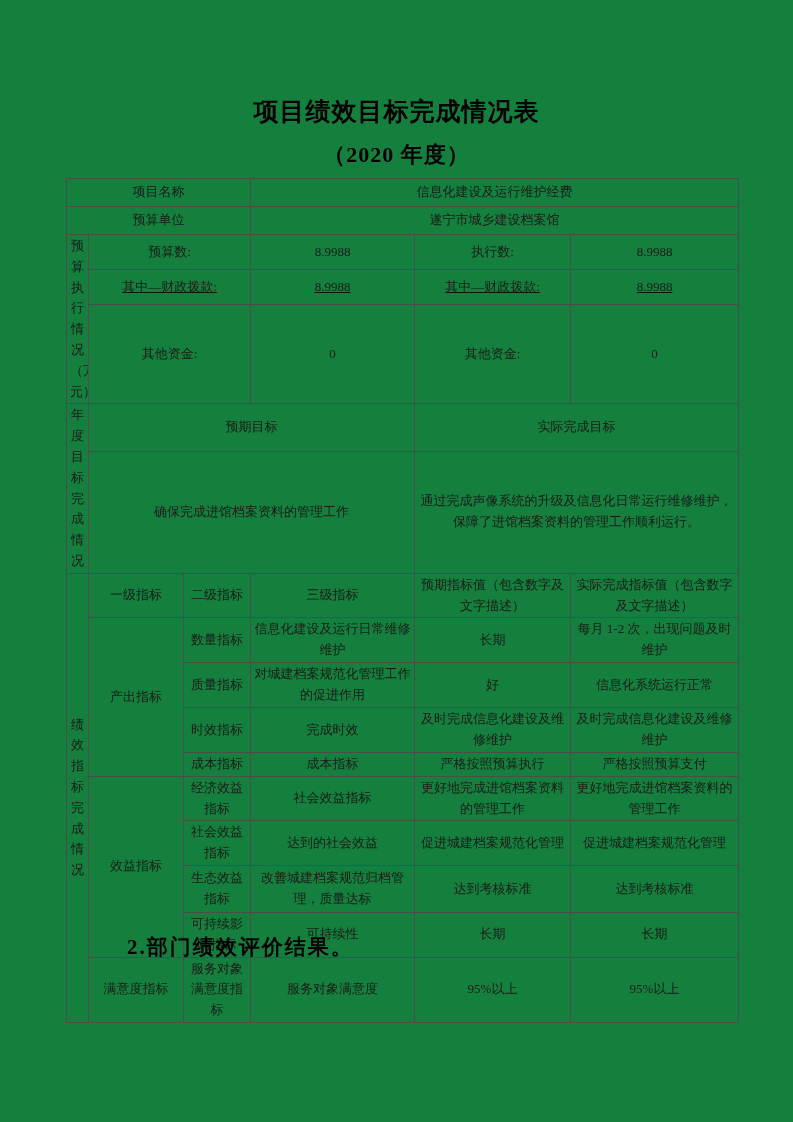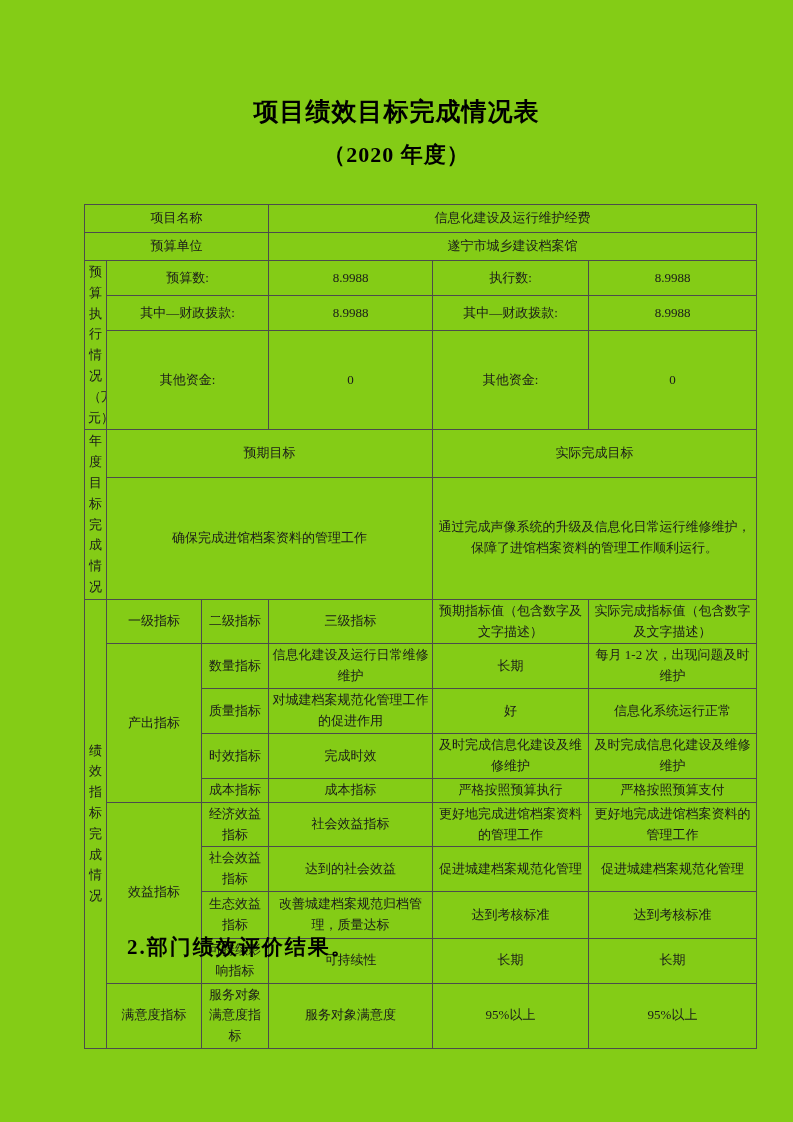--- a/index.html
+++ b/index.html
@@ -1,20 +1,20 @@
 <!DOCTYPE html>
 <html><head>
 <meta charset="utf-8">
 <style>
   html, body { margin: 0; padding: 0; background: #ffffff; }
   .page {
     position: relative;
     width: 793px;
     height: 1122px;
-    background: #84cc16;
+    background: #15803d;
     font-family: "Liberation Serif", serif;
     color: #111111;
     overflow: hidden;
   }
   .title {
     position: absolute;
     top: 95px; left: 0;
     width: 100%;
     text-align: center;
     font-size: 25px;
@@ -29,25 +29,24 @@
     width: 100%;
     text-align: center;
     font-size: 22px;
     font-weight: bold;
     letter-spacing: 1px;
     margin: 0;
     color: #000;
   }
   table.report {
     position: absolute;
-    left: 84px; top: 178px;
+    left: 66px; top: 178px;
     width: 672px;
     border-collapse: collapse;
     table-layout: fixed;
-    margin-top: 26px;
   }
   table.report td {
     border: 1px solid #4c4c4c;
     text-align: center;
     vertical-align: middle;
     font-size: 13px;
     line-height: 1.6;
     padding: 1px 3px;
     color: #1a1a1a;
     word-break: break-all;
@@ -55,21 +54,21 @@
   td.tb { border-bottom: 2px solid #8a8a8a; }
   td.vlabel {
     white-space: pre-line;
     font-size: 11.5px;
     line-height: 26px;
     padding: 0;
     letter-spacing: 0;
     overflow: hidden;
   }
   tr.r1  { height: 28px; } tr.r2  { height: 28px; }
-  tr.r3  { height: 27px; } tr.r4  { height: 27px; }
+  tr.r3  { height: 27px; } tr.r4  { height: 27px; text-decoration: underline; }
   tr.r5  { height: 76px; } tr.r6  { height: 31px; }
   tr.r7  { height: 80px; } tr.r8  { height: 38px; }
   tr.r9  { height: 43px; } tr.r10 { height: 45px; }
   tr.r11 { height: 45px; } tr.r12 { height: 22px; }
   tr.r13 { height: 40px; } tr.r14 { height: 40px; }
   tr.r15 { height: 47px; } tr.r16 { height: 42px; }
   tr.r17 { height: 41px; }
   .footer-heading {
     position: absolute;
     left: 127px; top: 933px;

